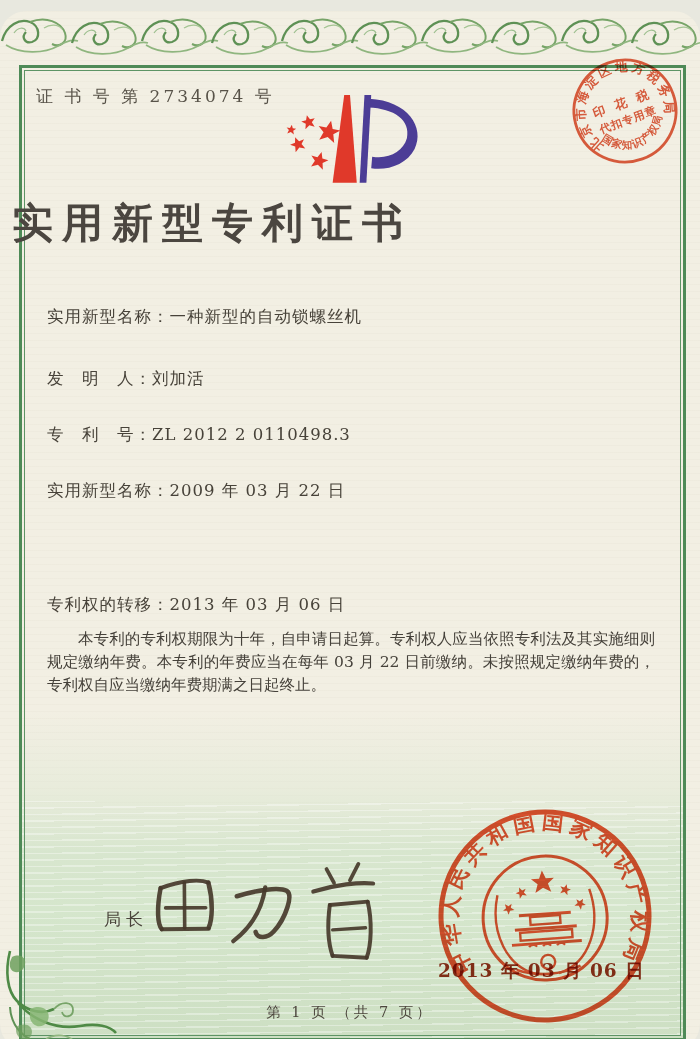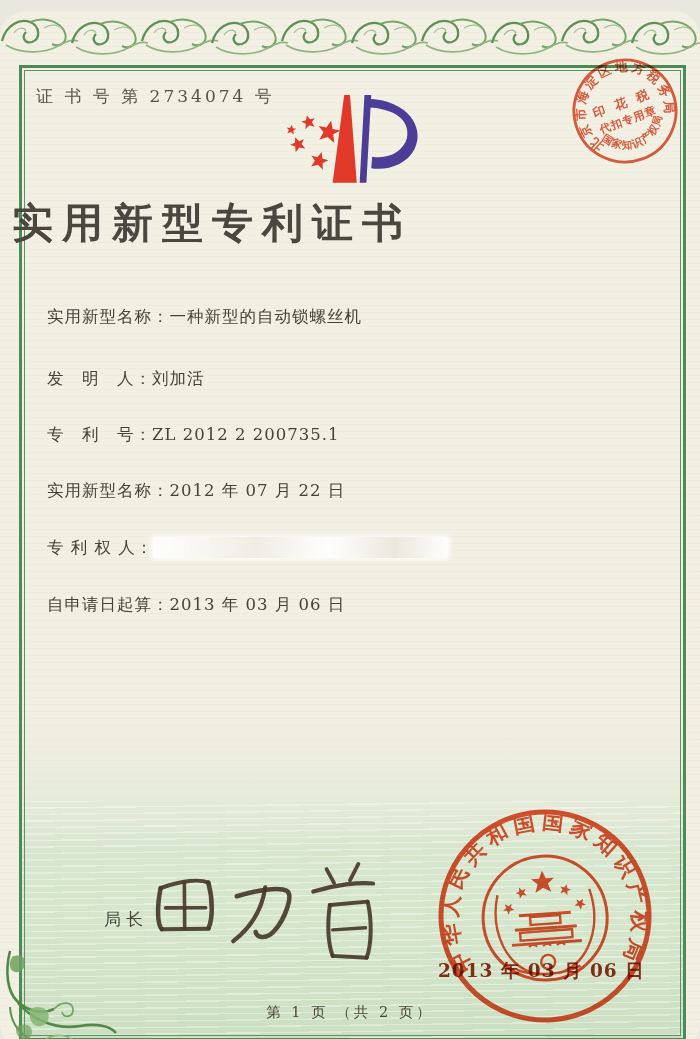--- a/index.html
+++ b/index.html
@@ -110,26 +110,26 @@
     <use href="#star" transform="translate(19,38) scale(0.5) rotate(8)"></use>
     <polygon points="74,2 80,2 87,93 62,93" fill="#e0392a"></polygon>
     <polygon points="90,93 95,2 102,2 97,93" fill="#4c3d96"></polygon>
     <path d="M100,6 C140,8 158,36 147,58 C139,74 118,81 102,78 L103,66 C120,69 135,61 139,47 C143,28 126,16 99,15 Z" fill="#4c3d96"></path>
   </svg>
 
   <div class="title">实用新型专利证书</div>
 
   <div class="field f0"><span>实用新型名称：</span><span>一种新型的自动锁螺丝机</span></div>
   <div class="field f1"><span>发　明　人：</span><span>刘加活</span></div>
-  <div class="field f2"><span>专　利　号：</span><span>ZL 2012 2 200735.1</span></div>
-  <div class="field f3"><span>实用新型名称：</span><span>2012 年 07 月 22 日</span></div>
-  <div class="field f4"><span>专 利 权 人：</span><span class="redact"></span></div>
-  <div class="field f5"><span>自申请日起算：</span><span>2013 年 03 月 06 日</span></div>
+  <div class="field f2"><span>专　利　号：</span><span>ZL 2012 2 0110498.3</span></div>
+  <div class="field f3"><span>实用新型名称：</span><span>2009 年 03 月 22 日</span></div>
+  <div class="field f5"><span>专利权的转移：</span><span>2013 年 03 月 06 日</span></div>
 
   <div class="paras">
+    <p>本专利的专利权期限为十年，自申请日起算。专利权人应当依照专利法及其实施细则规定缴纳年费。本专利的年费应当在每年 03 月 22 日前缴纳。未按照规定缴纳年费的，专利权自应当缴纳年费期满之日起终止。</p>
   </div>
 
   <div class="director-label">局长</div>
   <span class="sr">田力普</span>
   <svg class="signature" viewBox="0 0 245 130">
     <g transform="rotate(-3 60 60)">
       <path class="sig-stroke" stroke-width="4.5" d="M20,32 C15,52 15,68 19,73"></path>
       <path class="sig-stroke" stroke-width="4" d="M20,32 C42,25 60,25 68,29"></path>
       <path class="sig-stroke" stroke-width="4.5" d="M68,29 C72,48 70,66 66,74"></path>
       <path class="sig-stroke" stroke-width="4" d="M19,73 L66,75"></path>
@@ -192,15 +192,15 @@
     <text class="seal-text" fill="#dd4a28" font-size="12.5" letter-spacing="3.2">
       <textPath href="#stampArcTop">北京市海淀区地方税务局</textPath>
     </text>
     <text class="seal-text" fill="#dd4a28" font-size="10.5" letter-spacing="0.8">
       <textPath href="#stampArcBottom">国家知识产权局</textPath>
     </text>
     <text class="seal-text" x="0" y="-4" text-anchor="middle" fill="#dd4a28" font-size="12.5" letter-spacing="3">印 花 税</text>
     <text class="seal-text" x="0" y="13" text-anchor="middle" fill="#dd4a28" font-size="11" letter-spacing="1">代扣专用章</text>
   </svg>
 
-  <div class="footer">第 1 页 （共 2 页）</div>
+  <div class="footer">第 1 页 （共 7 页）</div>
 
 </div>
 
 </body></html>

